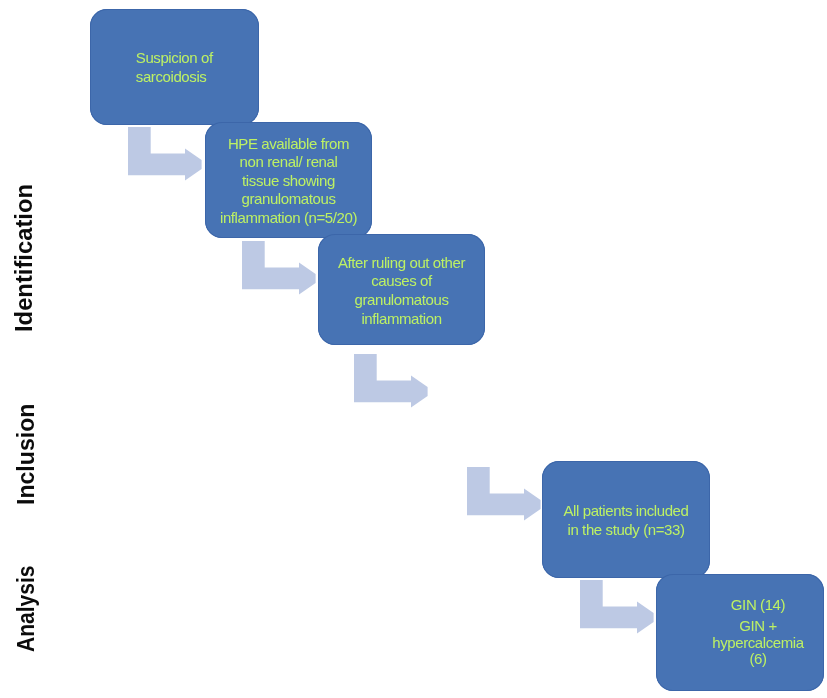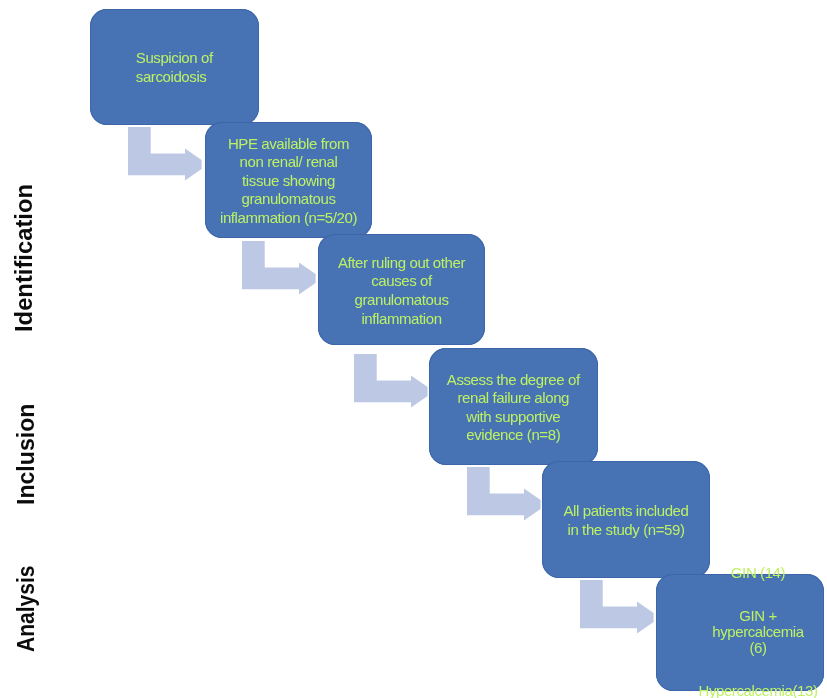--- a/index.html
+++ b/index.html
@@ -16,21 +16,21 @@
        color:#bef264;box-sizing:border-box;
        display:flex;align-items:center;justify-content:center;
        text-align:center;line-height:18.6px;font-size:15px;
        letter-spacing:-0.4px;}
   .box.lft{text-align:left;}
   .box .txt{white-space:pre-line;display:block;position:relative;top:1.5px;
        transform:translateZ(0);opacity:0.999;}
   .box .paras{display:block;position:relative;line-height:0;
        transform:translateZ(0);opacity:0.999;}
   .box .para{display:block;white-space:pre-line;line-height:16.4px;}
-  .box .para + .para{margin-top:26px;}
+  .box .para + .para{margin-top:5px;}
 
   
   .slabel{position:absolute;font-weight:bold;color:#0b0b0b;
        line-height:1;white-space:nowrap;transform-origin:0 0;}
 
   
   .arrow{position:absolute;overflow:visible;}
 </style>
 </head>
 <body>
@@ -70,34 +70,27 @@
 inflammation (n=5/20)</span>
   </div>
 
   <div class="box" style="left:318px;top:234px;width:167px;height:111px;">
     <span class="txt">After ruling out other
 causes of
 granulomatous
 inflammation</span>
   </div>
 
-  <div class="box" style="left:429px;top:347.5px;width:168.5px;height:117.5px;">
-    <span class="txt">Assess the degree of
-renal failure along
-with supportive
-evidence  (n=8)</span>
-  </div>
 
   <div class="box" style="left:542px;top:461px;width:168px;height:117px;">
     <span class="txt">All patients included
-in the study (n=59)</span>
+in the study (n=33)</span>
   </div>
 
   <div class="box" style="left:656px;top:574px;width:168px;height:116.5px;padding-left:36px;">
     <span class="paras">
       <span class="para">GIN (14)</span>
       <span class="para">GIN + hypercalcemia
 (6)</span>
-      <span class="para">Hypercalcemia(13)</span>
     </span>
   </div>
 
 </div>
 
 </body></html>

